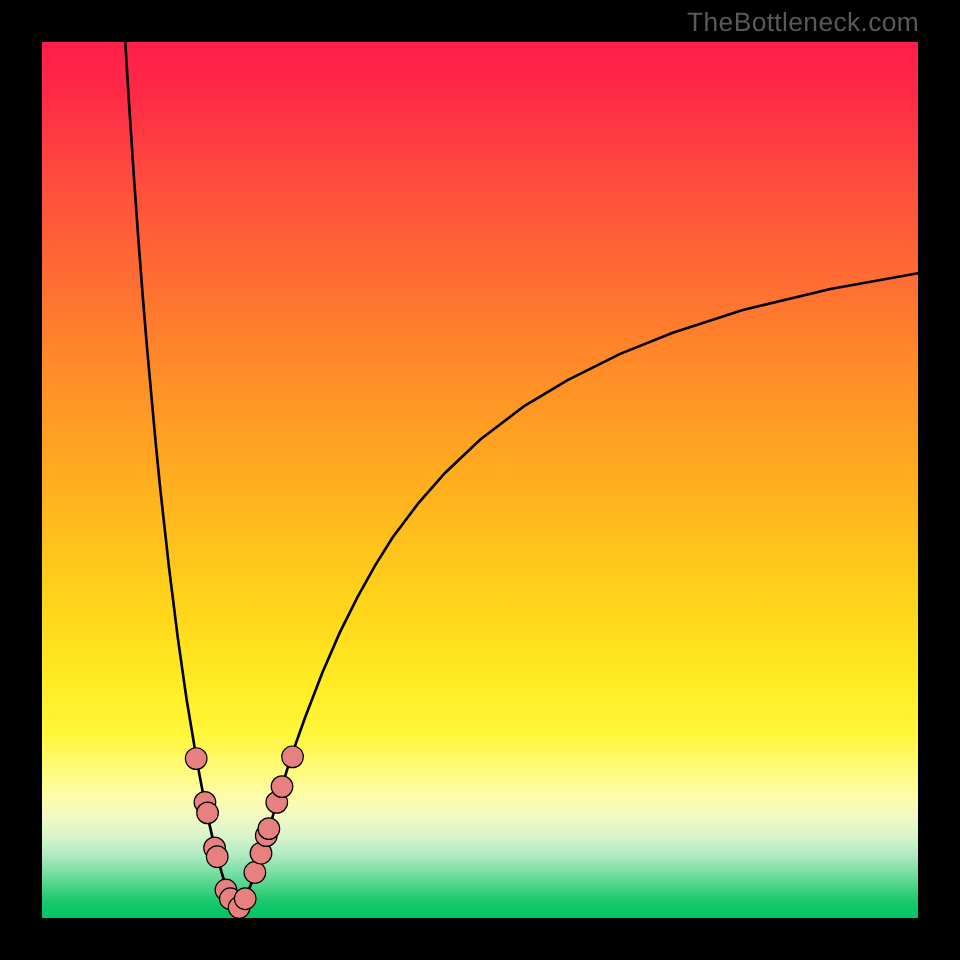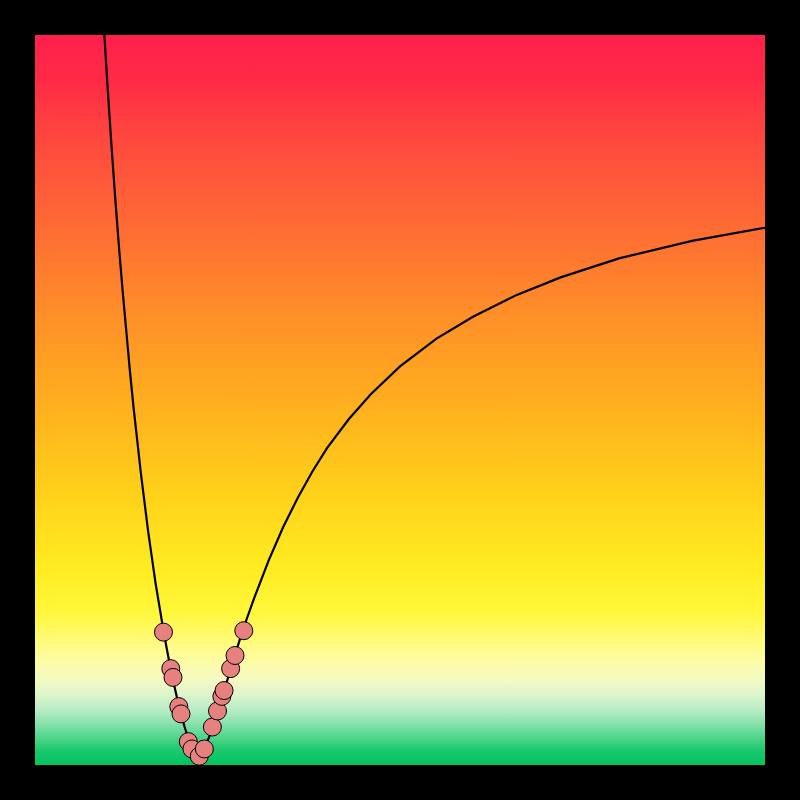--- a/index.html
+++ b/index.html
@@ -90,13 +90,14 @@
           <circle cx="177.39" cy="692.04" r="9" fill="#e6817f" stroke="#000000" stroke-width="1"></circle>
           <circle cx="182.50" cy="675.98" r="9" fill="#e6817f" stroke="#000000" stroke-width="1"></circle>
           <circle cx="186.88" cy="661.38" r="9" fill="#e6817f" stroke="#000000" stroke-width="1"></circle>
           <circle cx="189.07" cy="655.54" r="9" fill="#e6817f" stroke="#000000" stroke-width="1"></circle>
           <circle cx="195.64" cy="633.64" r="9" fill="#e6817f" stroke="#000000" stroke-width="1"></circle>
           <circle cx="200.02" cy="620.50" r="9" fill="#e6817f" stroke="#000000" stroke-width="1"></circle>
           <circle cx="208.78" cy="595.68" r="9" fill="#e6817f" stroke="#000000" stroke-width="1"></circle>
         </g>
     </svg>
   </div>
+  <div class="watermark">TheBottleneck.com</div>
 </div>
 
 </body></html>

